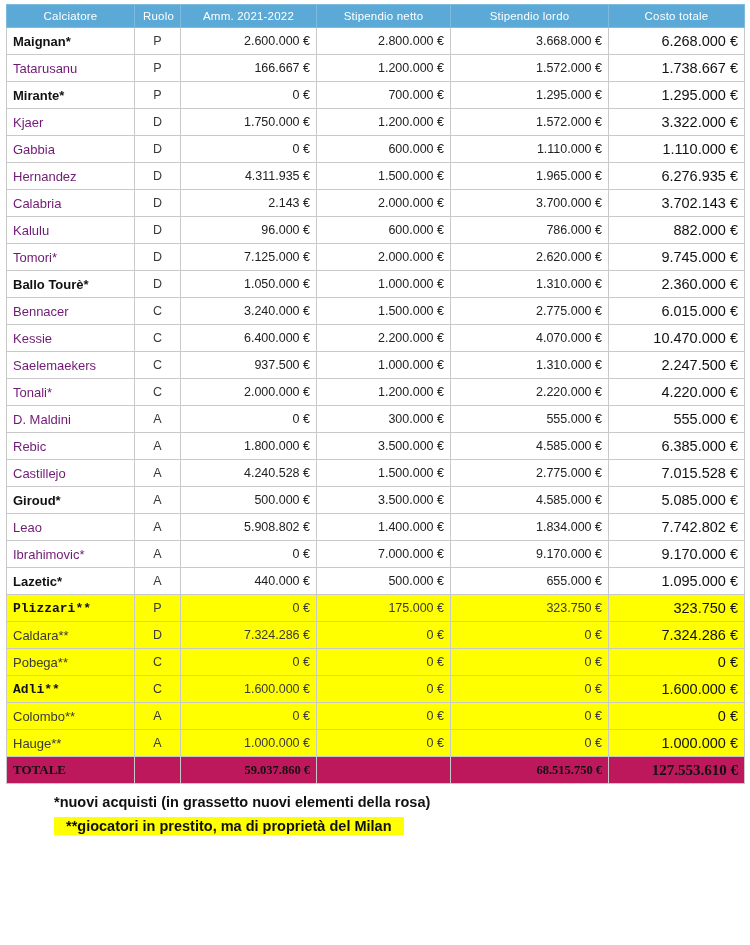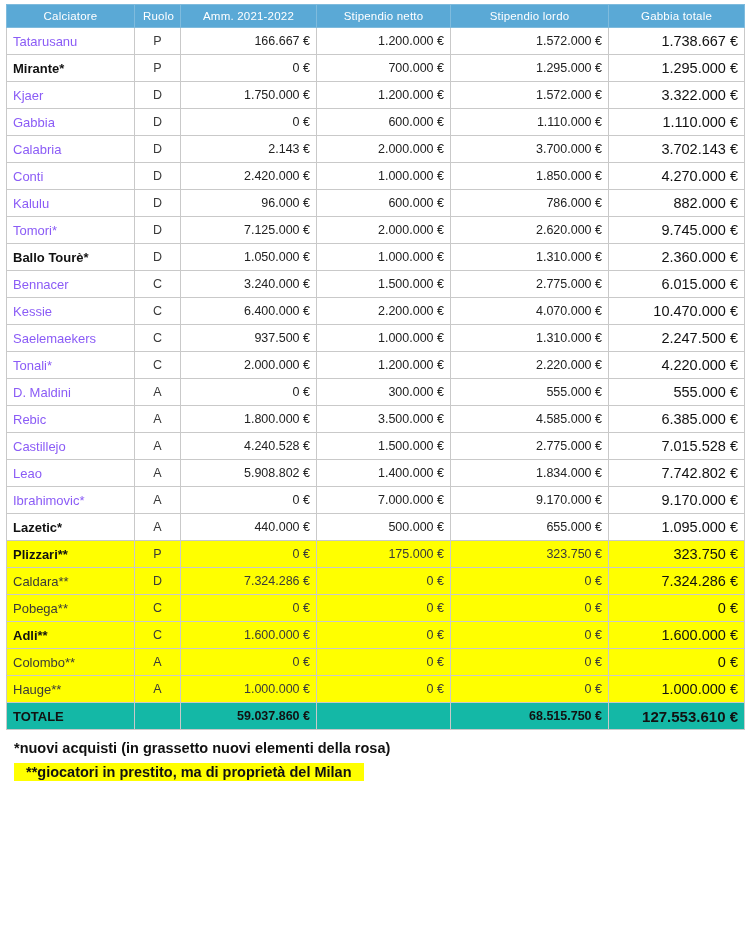--- a/index.html
+++ b/index.html
@@ -46,21 +46,21 @@
   tbody td {
     border: 1px solid #c9c9c9;
     padding: 4px 6px;
     height: 18px;
     white-space: nowrap;
     overflow: hidden;
   }
   td.name {
     text-align: left;
     font-size: 13px;
-    color: #8b5cf6;
+    color: #701a75;
   }
   td.name.bold { font-weight: bold; color: #111; }
   td.role {
     text-align: center;
     font-size: 12.5px;
     color: #3a3a3a;
   }
   td.num {
     text-align: right;
     font-size: 12.5px;
@@ -68,36 +68,37 @@
   }
   td.num.big {
     font-size: 14.5px;
     color: #111;
   }
   tr.loan td {
     background: #ffff00;
     color: #3a3a3a;
   }
   tr.loan td.name { font-weight: normal; }
-  tr.loan td.name.bold { font-weight: bold; }
+  tr.loan td.name.bold { font-weight: bold; font-family: Liberation Mono, monospace; }
   tr.total td {
-    background: #14b8a6;
+    background: #be185d;
     font-weight: bold;
     color: #111;
+    font-family: Liberation Serif, serif;
   }
   tr.total td.name { font-weight: bold; }
   tr.total td.num.big { font-size: 15px; padding-left: 8px; }
 
   .notes {
     padding: 10px 8px 0 8px;
     font-size: 14.5px;
     font-weight: bold;
     color: #111;
   }
-  .note-line { margin-bottom: 7px; display: block; }
+  .note-line { margin-bottom: 7px; display: block; margin-left: 40px; }
   .note-line.hl {
     background: #ffff00;
     display: inline-block;
     padding: 1px 12px;
   }
 </style>
 </head>
 <body>
 
 <div class="sheet">
@@ -110,24 +111,32 @@
         <col class="c-lordo">
         <col class="c-totale">
     </colgroup>
     <thead>
       <tr>
         <th>Calciatore</th>
         <th>Ruolo</th>
         <th>Amm. 2021-2022</th>
         <th>Stipendio netto</th>
         <th>Stipendio lordo</th>
-        <th>Gabbia totale</th>
+        <th>Costo totale</th>
       </tr>
     </thead>
     <tbody id="roster-body">
+        <tr>
+          <td class="name bold">Maignan*</td>
+          <td class="role">P</td>
+          <td class="num">2.600.000 €</td>
+          <td class="num">2.800.000 €</td>
+          <td class="num">3.668.000 €</td>
+          <td class="num big">6.268.000 €</td>
+        </tr>
         <tr>
           <td class="name">Tatarusanu</td>
           <td class="role">P</td>
           <td class="num">166.667 €</td>
           <td class="num">1.200.000 €</td>
           <td class="num">1.572.000 €</td>
           <td class="num big">1.738.667 €</td>
         </tr>
         <tr>
           <td class="name bold">Mirante*</td>
@@ -147,36 +156,36 @@
         </tr>
         <tr>
           <td class="name">Gabbia</td>
           <td class="role">D</td>
           <td class="num">0 €</td>
           <td class="num">600.000 €</td>
           <td class="num">1.110.000 €</td>
           <td class="num big">1.110.000 €</td>
         </tr>
         <tr>
+          <td class="name">Hernandez</td>
+          <td class="role">D</td>
+          <td class="num">4.311.935 €</td>
+          <td class="num">1.500.000 €</td>
+          <td class="num">1.965.000 €</td>
+          <td class="num big">6.276.935 €</td>
+        </tr>
+        <tr>
           <td class="name">Calabria</td>
           <td class="role">D</td>
           <td class="num">2.143 €</td>
           <td class="num">2.000.000 €</td>
           <td class="num">3.700.000 €</td>
           <td class="num big">3.702.143 €</td>
         </tr>
         <tr>
-          <td class="name">Conti</td>
-          <td class="role">D</td>
-          <td class="num">2.420.000 €</td>
-          <td class="num">1.000.000 €</td>
-          <td class="num">1.850.000 €</td>
-          <td class="num big">4.270.000 €</td>
-        </tr>
-        <tr>
           <td class="name">Kalulu</td>
           <td class="role">D</td>
           <td class="num">96.000 €</td>
           <td class="num">600.000 €</td>
           <td class="num">786.000 €</td>
           <td class="num big">882.000 €</td>
         </tr>
         <tr>
           <td class="name">Tomori*</td>
           <td class="role">D</td>
@@ -241,20 +250,28 @@
           <td class="num">4.585.000 €</td>
           <td class="num big">6.385.000 €</td>
         </tr>
         <tr>
           <td class="name">Castillejo</td>
           <td class="role">A</td>
           <td class="num">4.240.528 €</td>
           <td class="num">1.500.000 €</td>
           <td class="num">2.775.000 €</td>
           <td class="num big">7.015.528 €</td>
+        </tr>
+        <tr>
+          <td class="name bold">Giroud*</td>
+          <td class="role">A</td>
+          <td class="num">500.000 €</td>
+          <td class="num">3.500.000 €</td>
+          <td class="num">4.585.000 €</td>
+          <td class="num big">5.085.000 €</td>
         </tr>
         <tr>
           <td class="name">Leao</td>
           <td class="role">A</td>
           <td class="num">5.908.802 €</td>
           <td class="num">1.400.000 €</td>
           <td class="num">1.834.000 €</td>
           <td class="num big">7.742.802 €</td>
         </tr>
         <tr>

